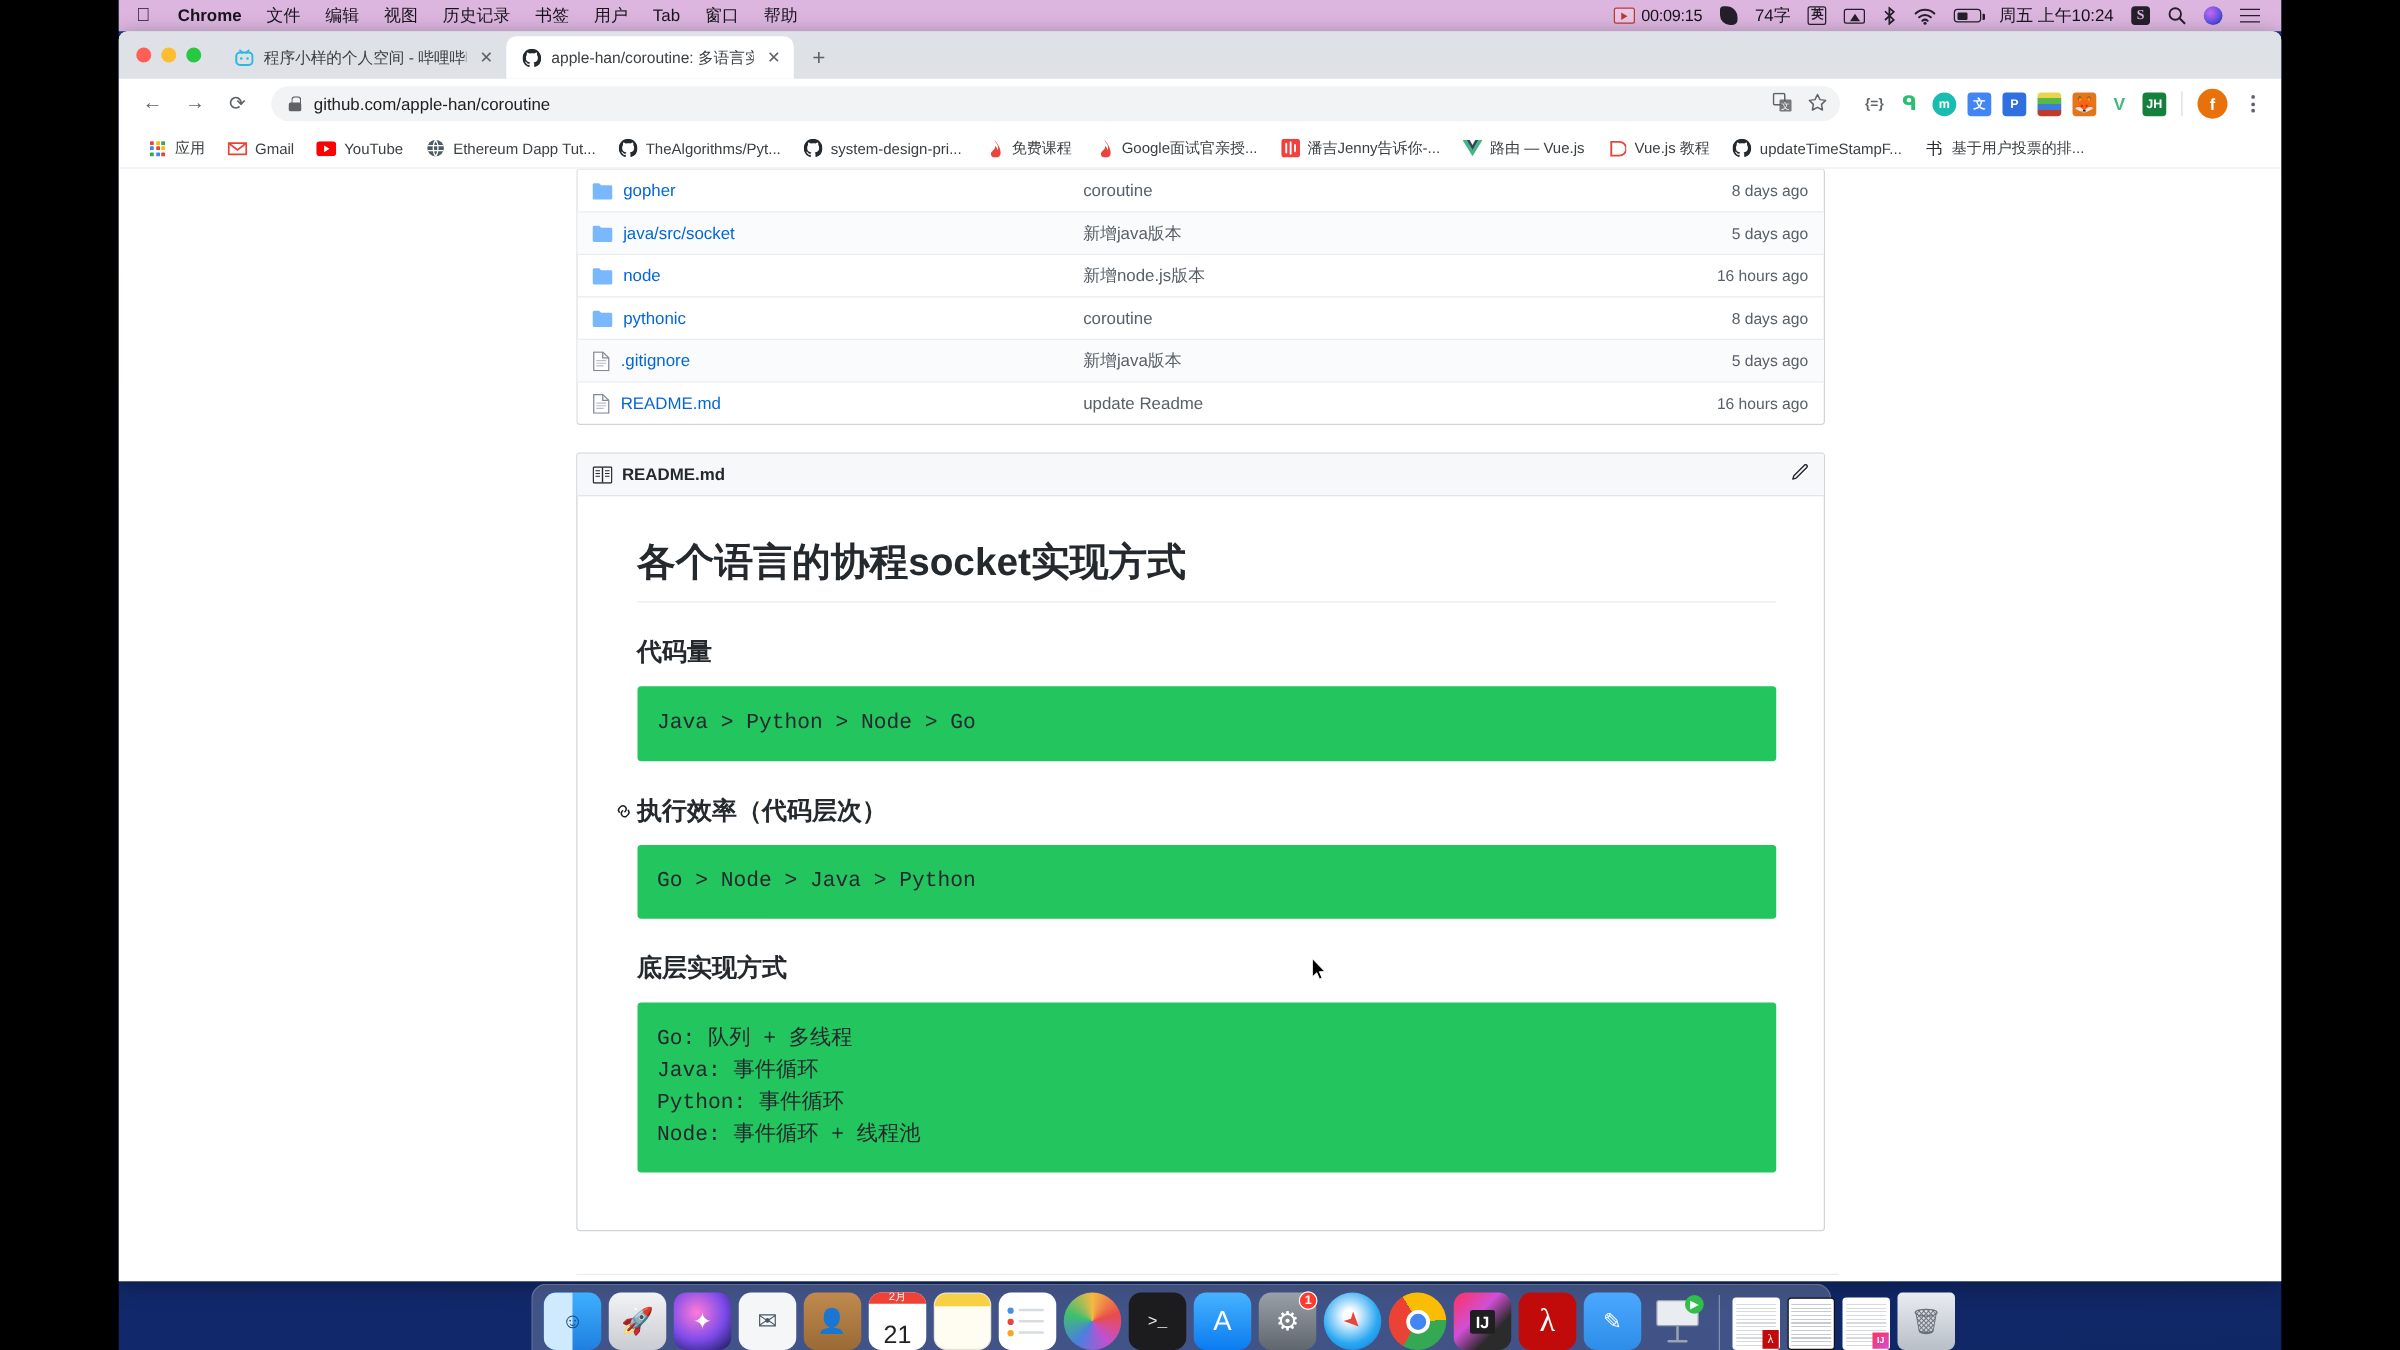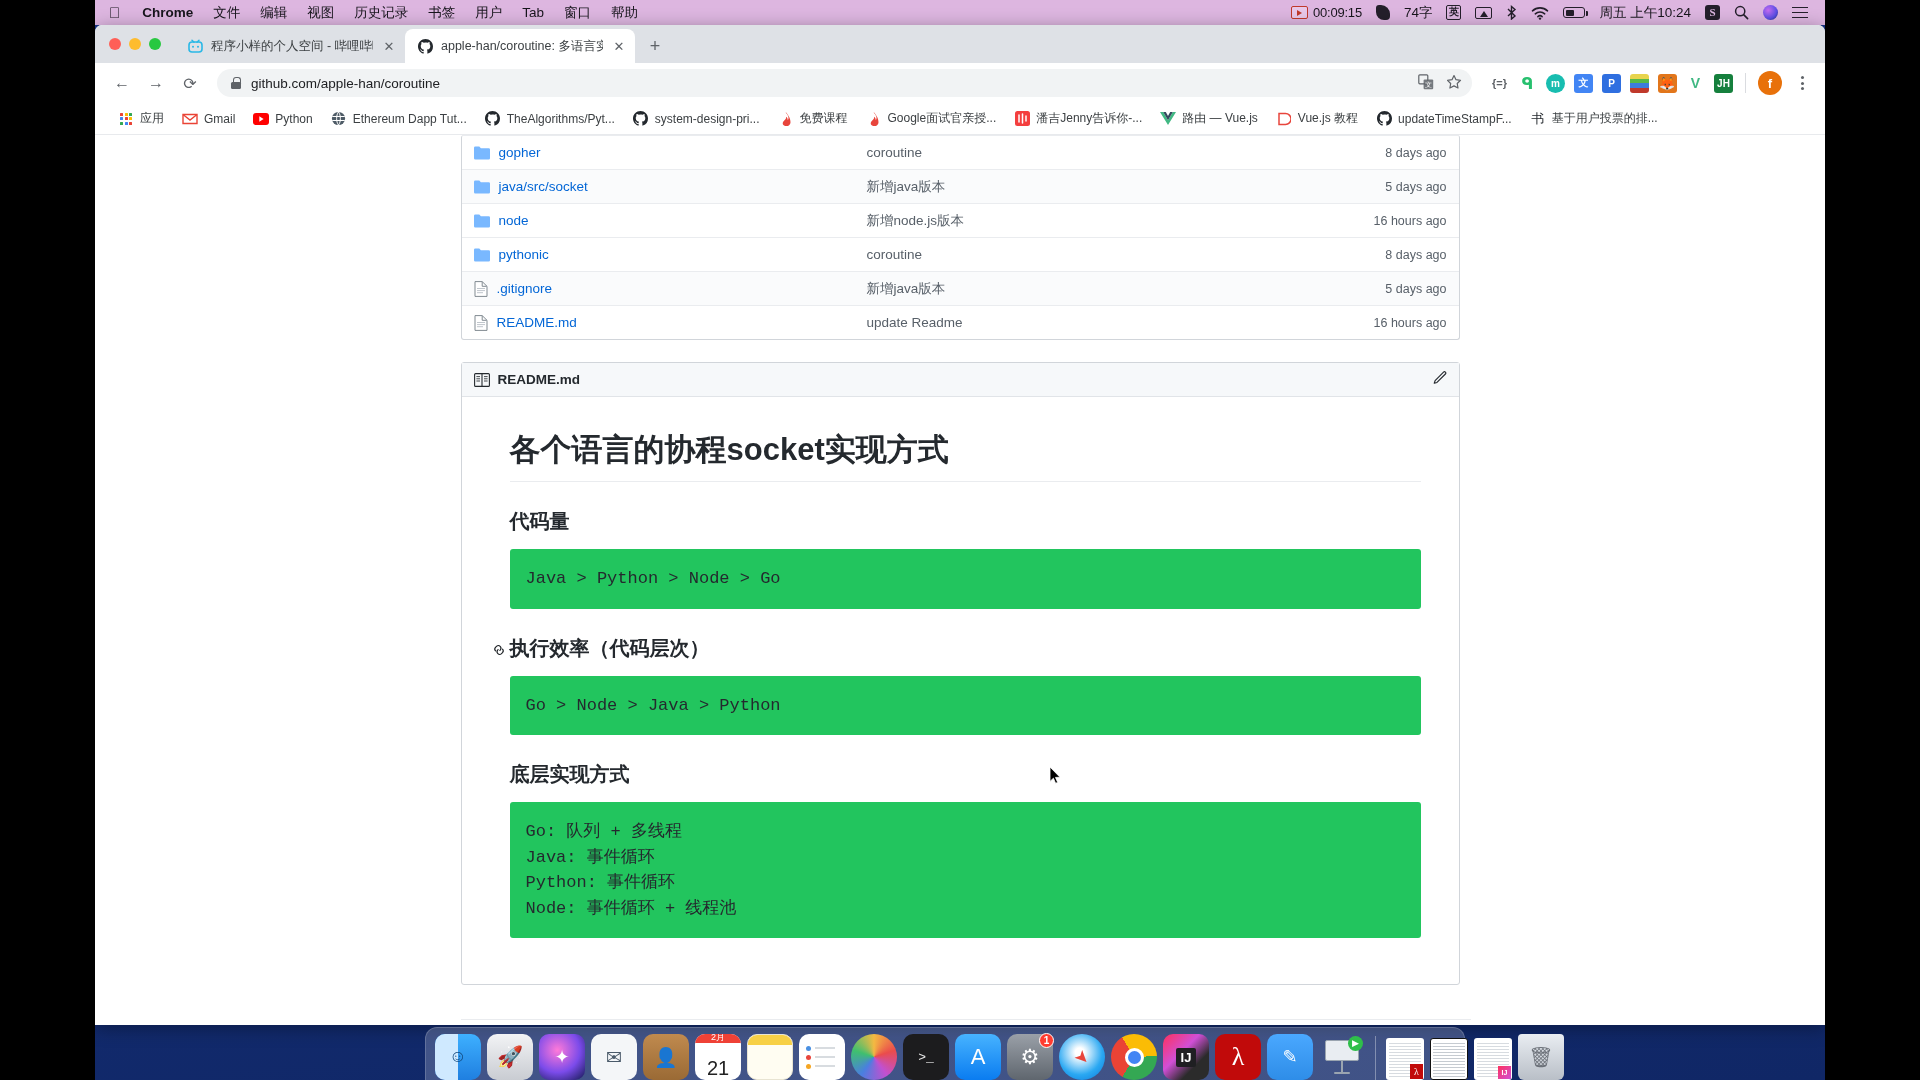--- a/index.html
+++ b/index.html
@@ -346,21 +346,21 @@
         </span>
         <span>Gmail</span>
       </div>
       <div class="bm">
         <span class="bm-ico">
           <svg width="16" height="12" viewBox="0 0 16 12">
               <rect x="0" y="0" width="16" height="12" rx="3" fill="#ff0000"></rect>
               <path d="M6.3 3.3 L10.6 6 L6.3 8.7z" fill="#fff"></path>
             </svg>
         </span>
-        <span>Python</span>
+        <span>YouTube</span>
       </div>
       <div class="bm">
         <span class="bm-ico">
           <svg width="15" height="15" viewBox="0 0 15 15">
               <circle cx="7.5" cy="7.5" r="6.6" fill="#4e5b66"></circle>
               <path d="M7.5 1C5 4 5 11 7.5 14M7.5 1C10 4 10 11 7.5 14M1.2 5.5h12.6M1.2 9.5h12.6" fill="none" stroke="#fff" stroke-width="1"></path>
             </svg>
         </span>
         <span>Ethereum Dapp Tut...</span>
       </div>

